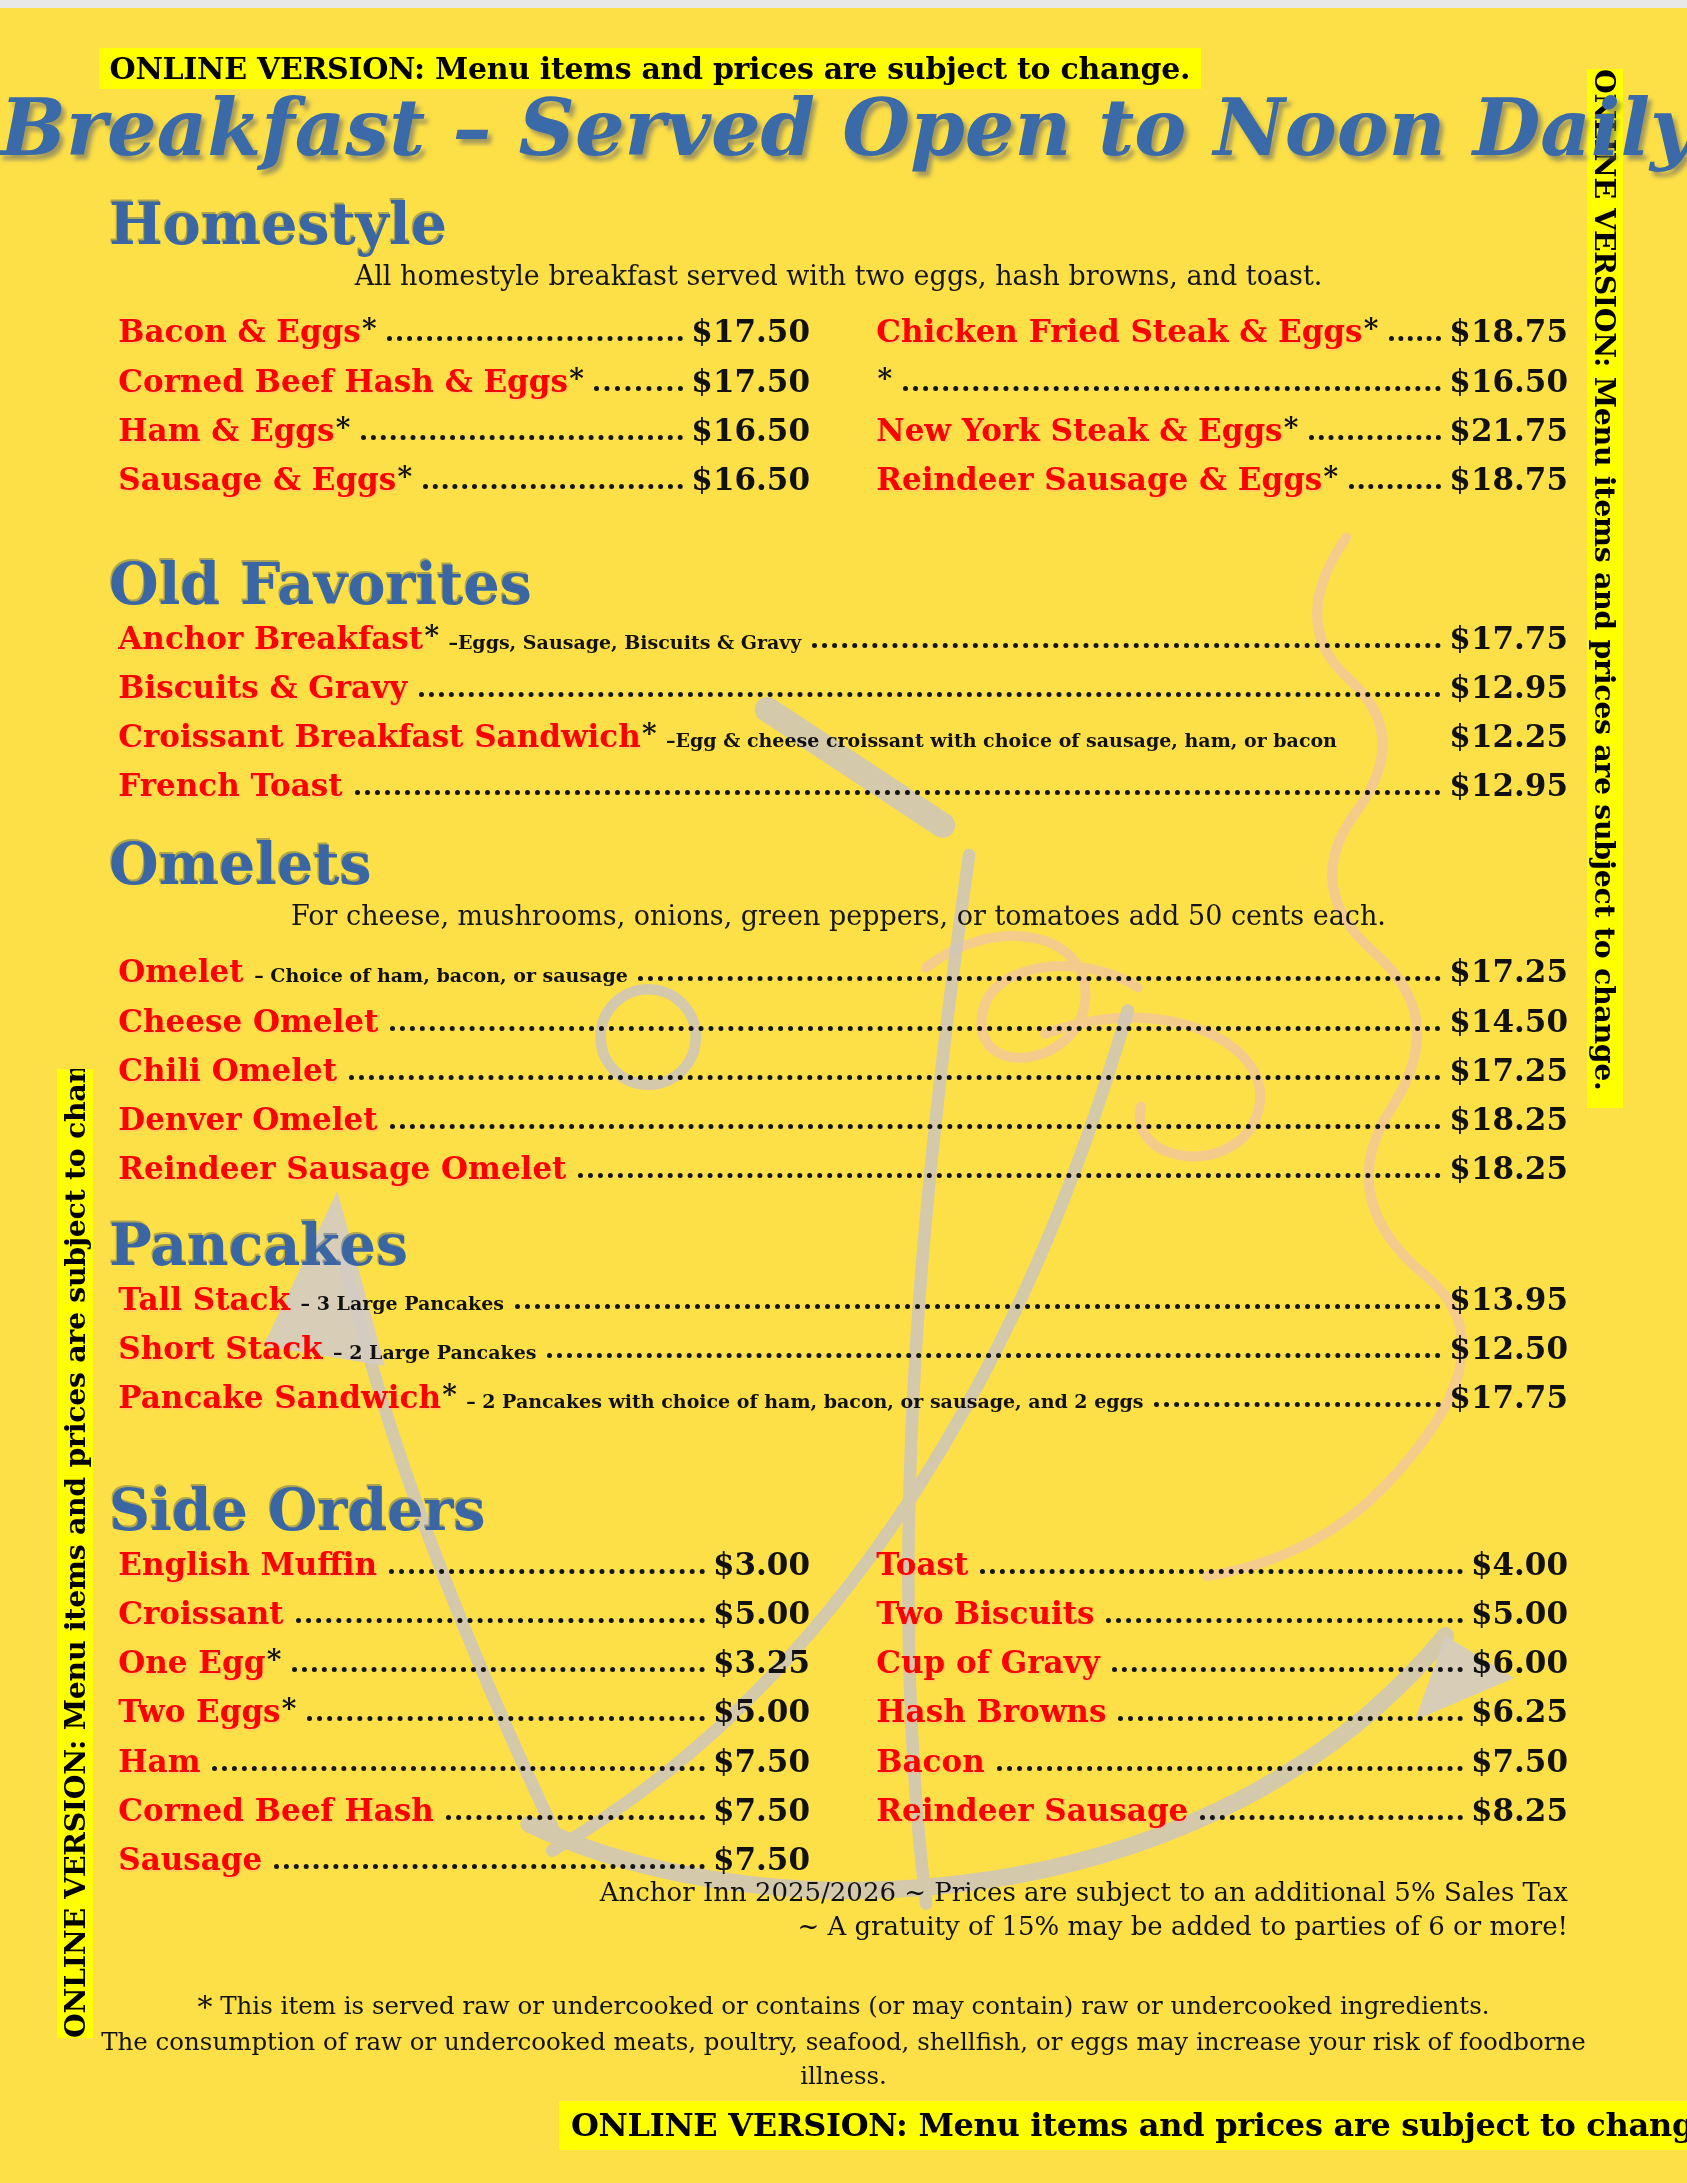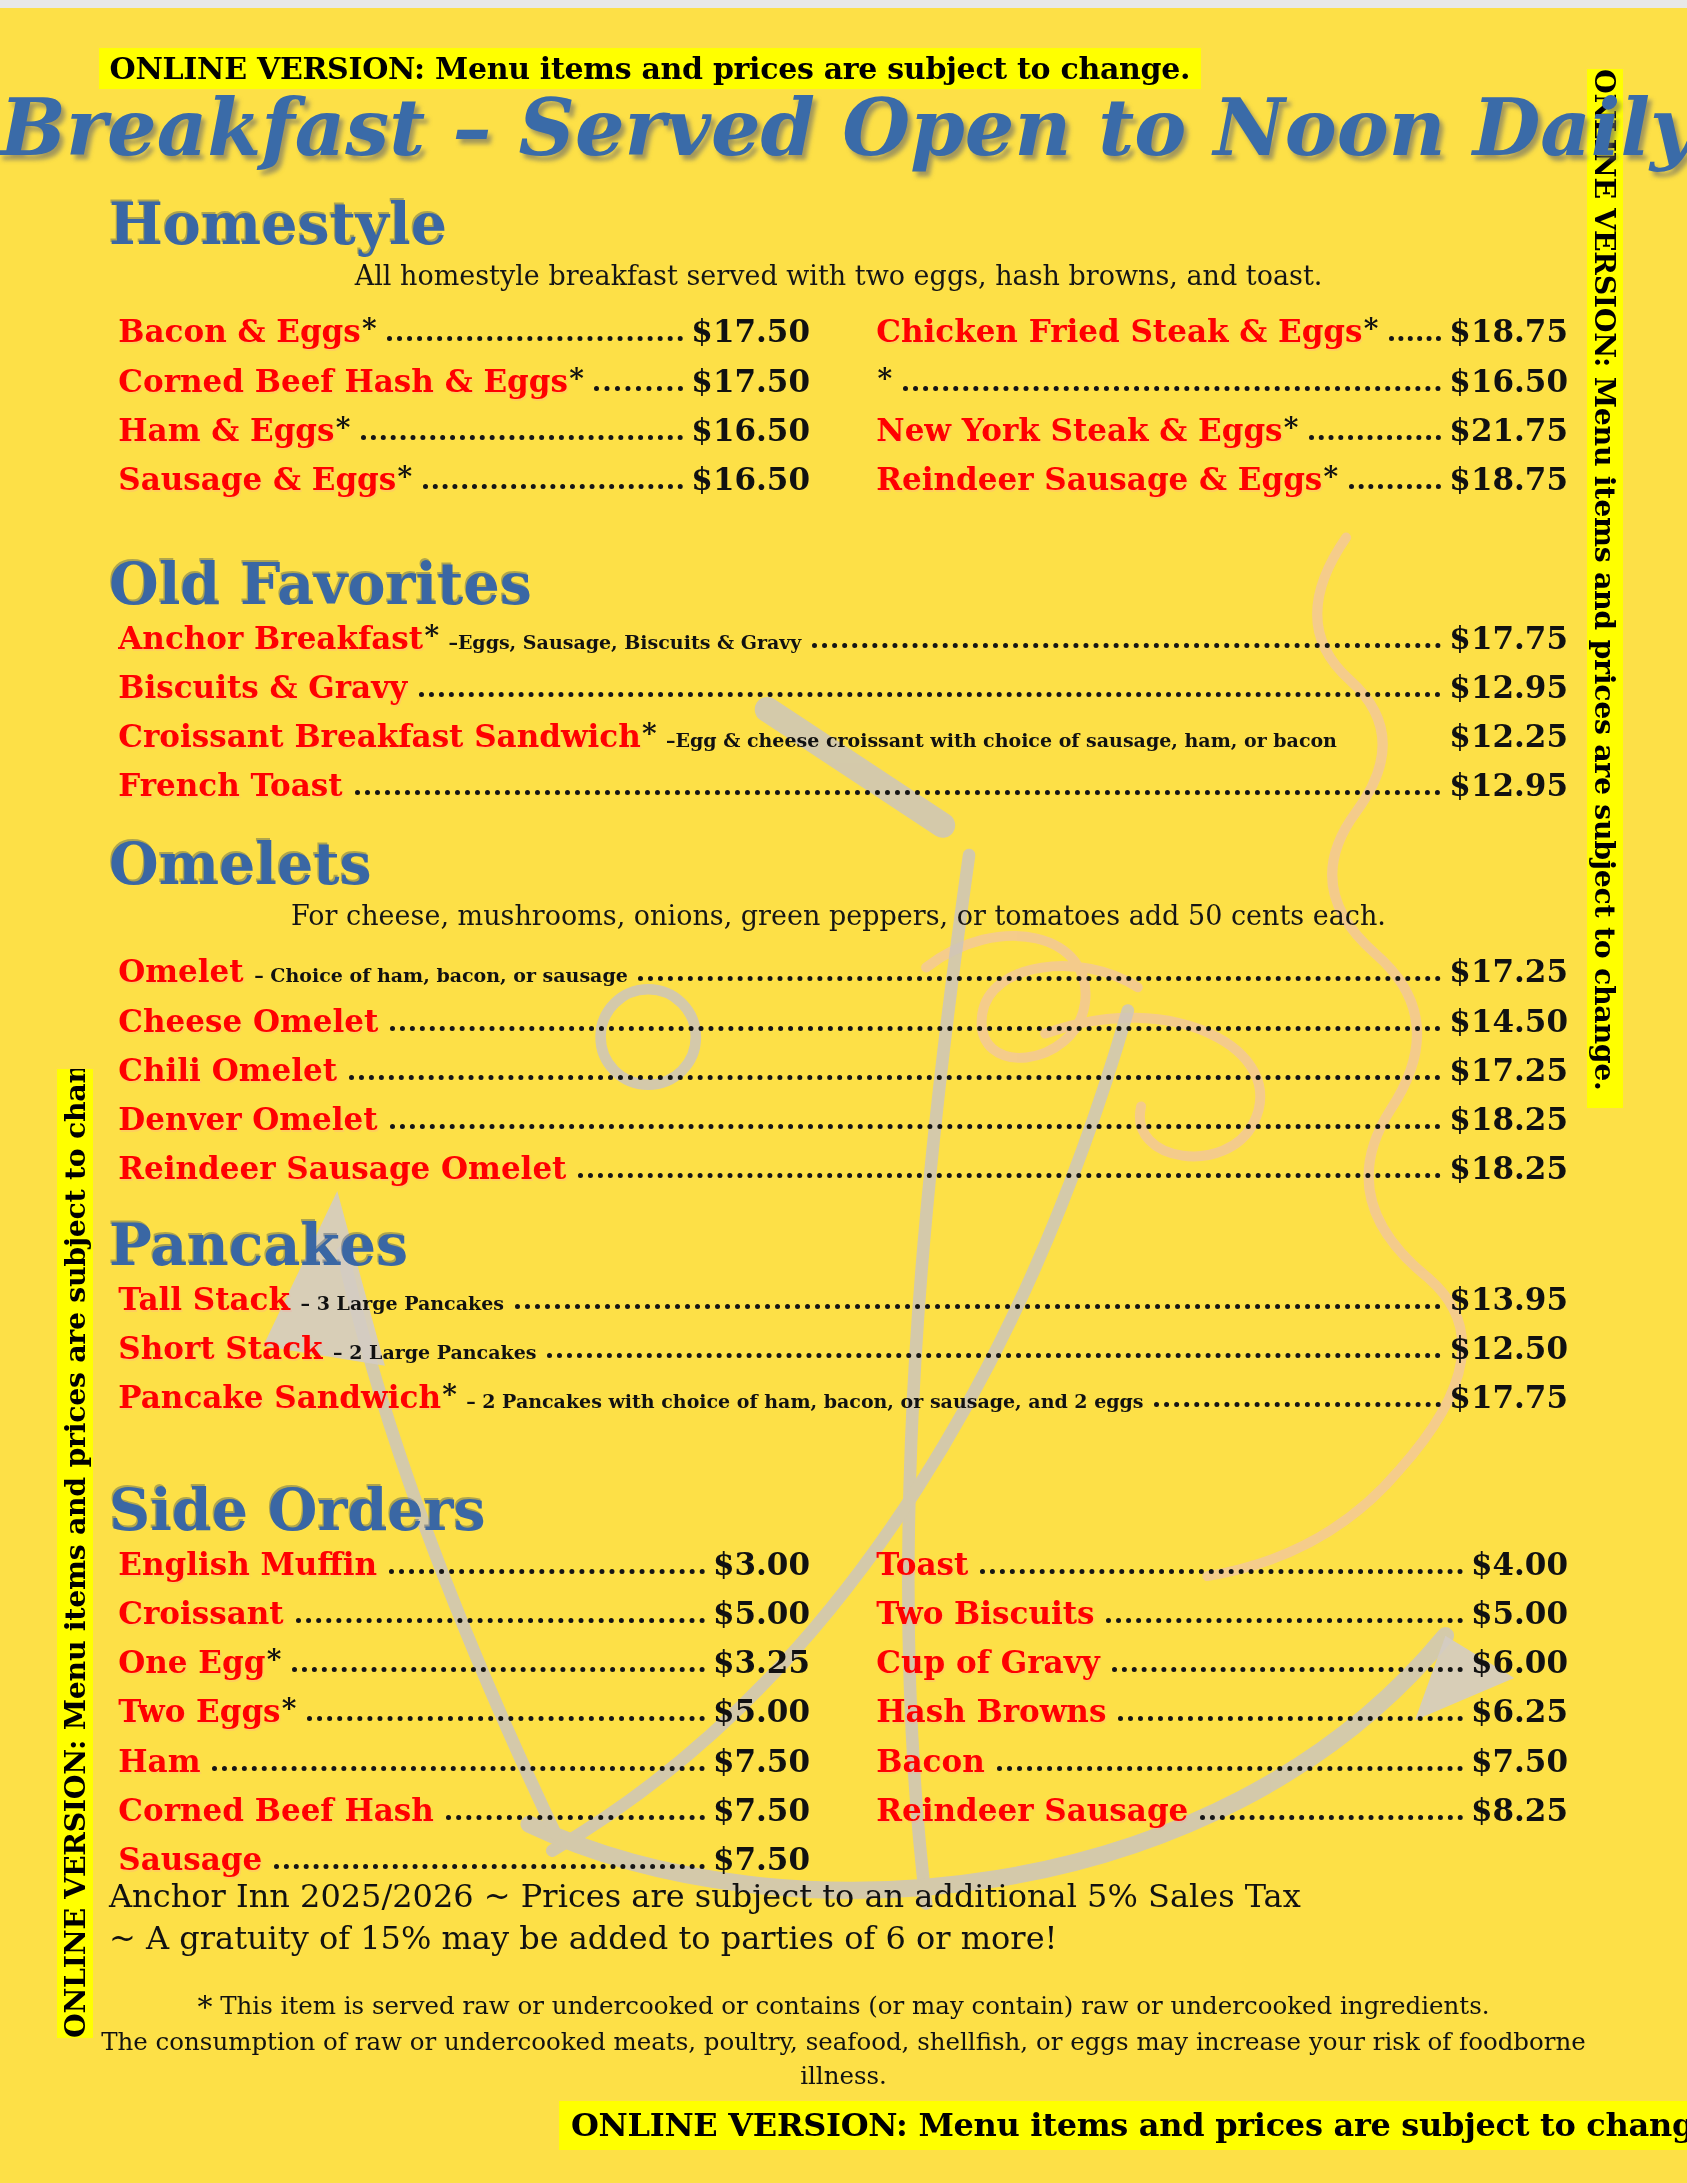--- a/index.html
+++ b/index.html
@@ -66,22 +66,22 @@
   }
   .item-desc:empty{margin-left:0;}
   .leader{
     flex:1;min-width:18.5px;align-self:flex-end;
     border-bottom:5.3px dotted #151515;margin:0 8px 8px 10.6px;
   }
   .leader.hidden{visibility:hidden;}
   .item-price{font-size:31px;font-weight:bold;color:#111;white-space:nowrap;}
   
   .footer{
-    position:absolute;left:109px;top:1867px;width:1459px;text-align:left;
-    font-size:32px;color:#111;line-height:1.32;
+    position:absolute;left:109px;top:1867px;width:1459px;text-align:right;
+    font-size:26px;color:#111;line-height:1.32;
   }
   .disclaimer{
     position:absolute;left:66px;top:1975px;width:1555px;text-align:center;
     font-size:24.5px;color:#111;line-height:1.4;
   }
   .disclaimer .star{font-size:30px;position:relative;top:2.6px;}
   
   .watermark{position:absolute;left:185px;top:503px;pointer-events:none;}
 </style>
 </head>

